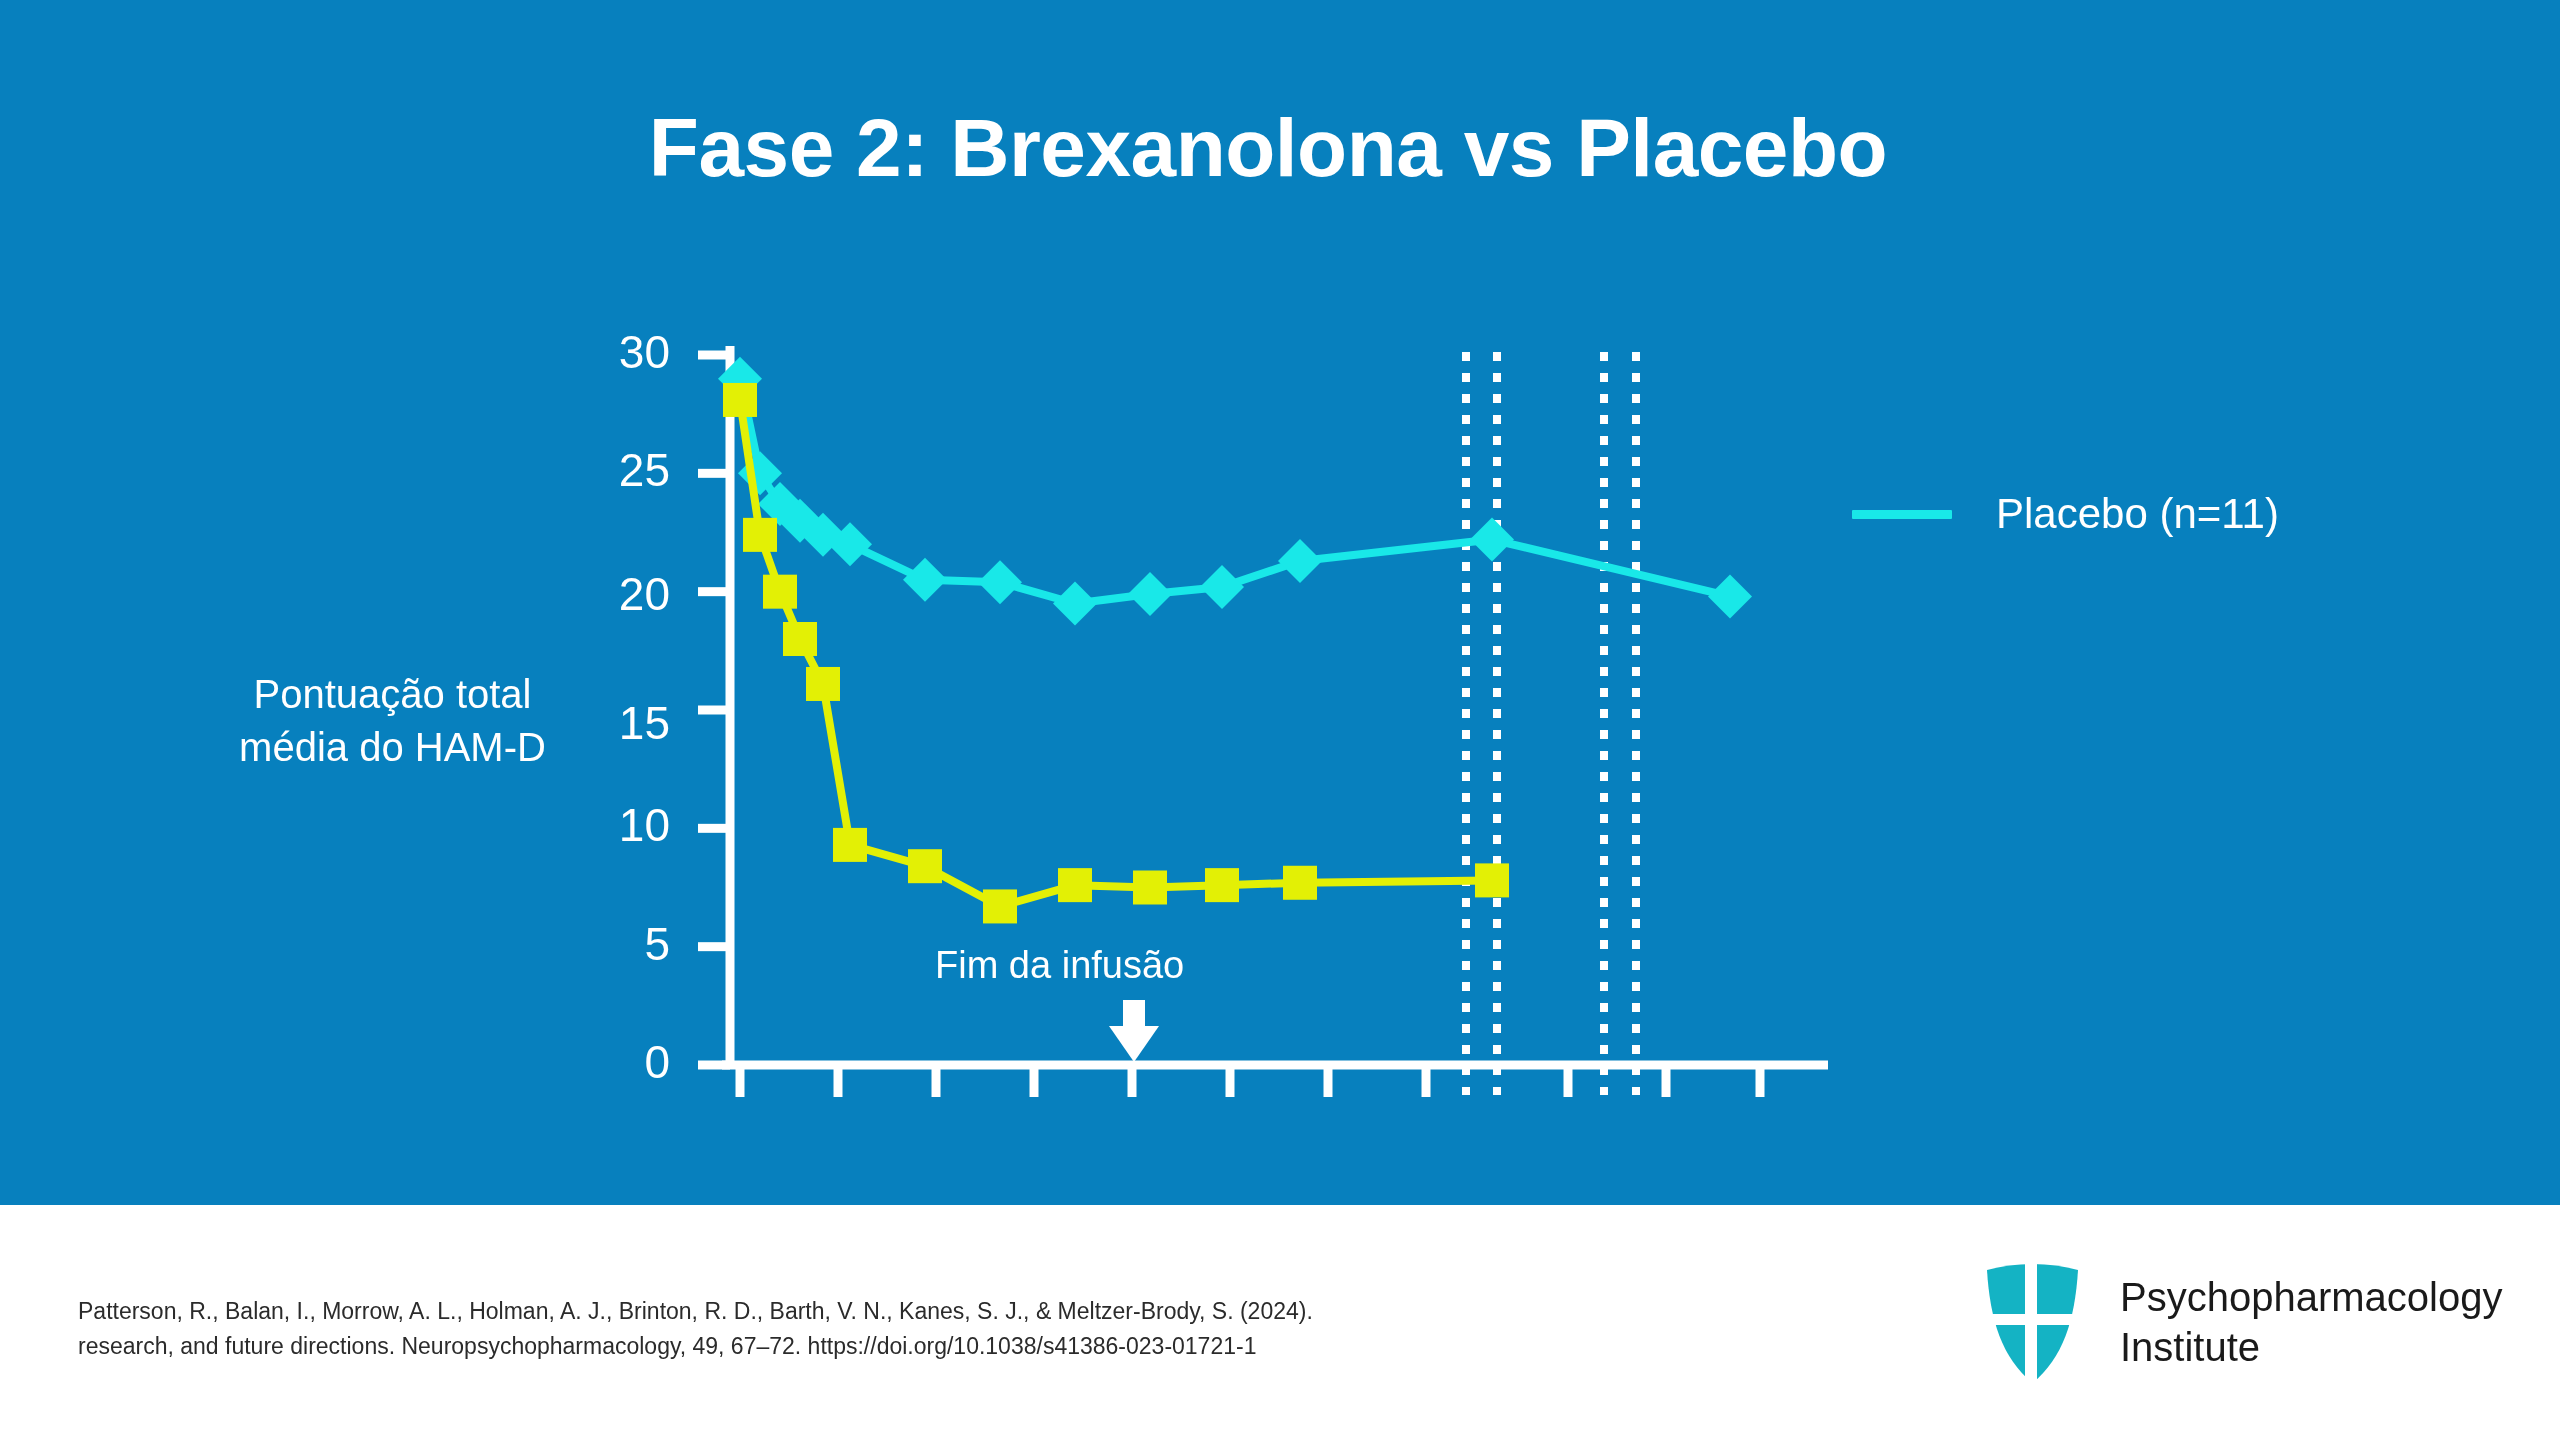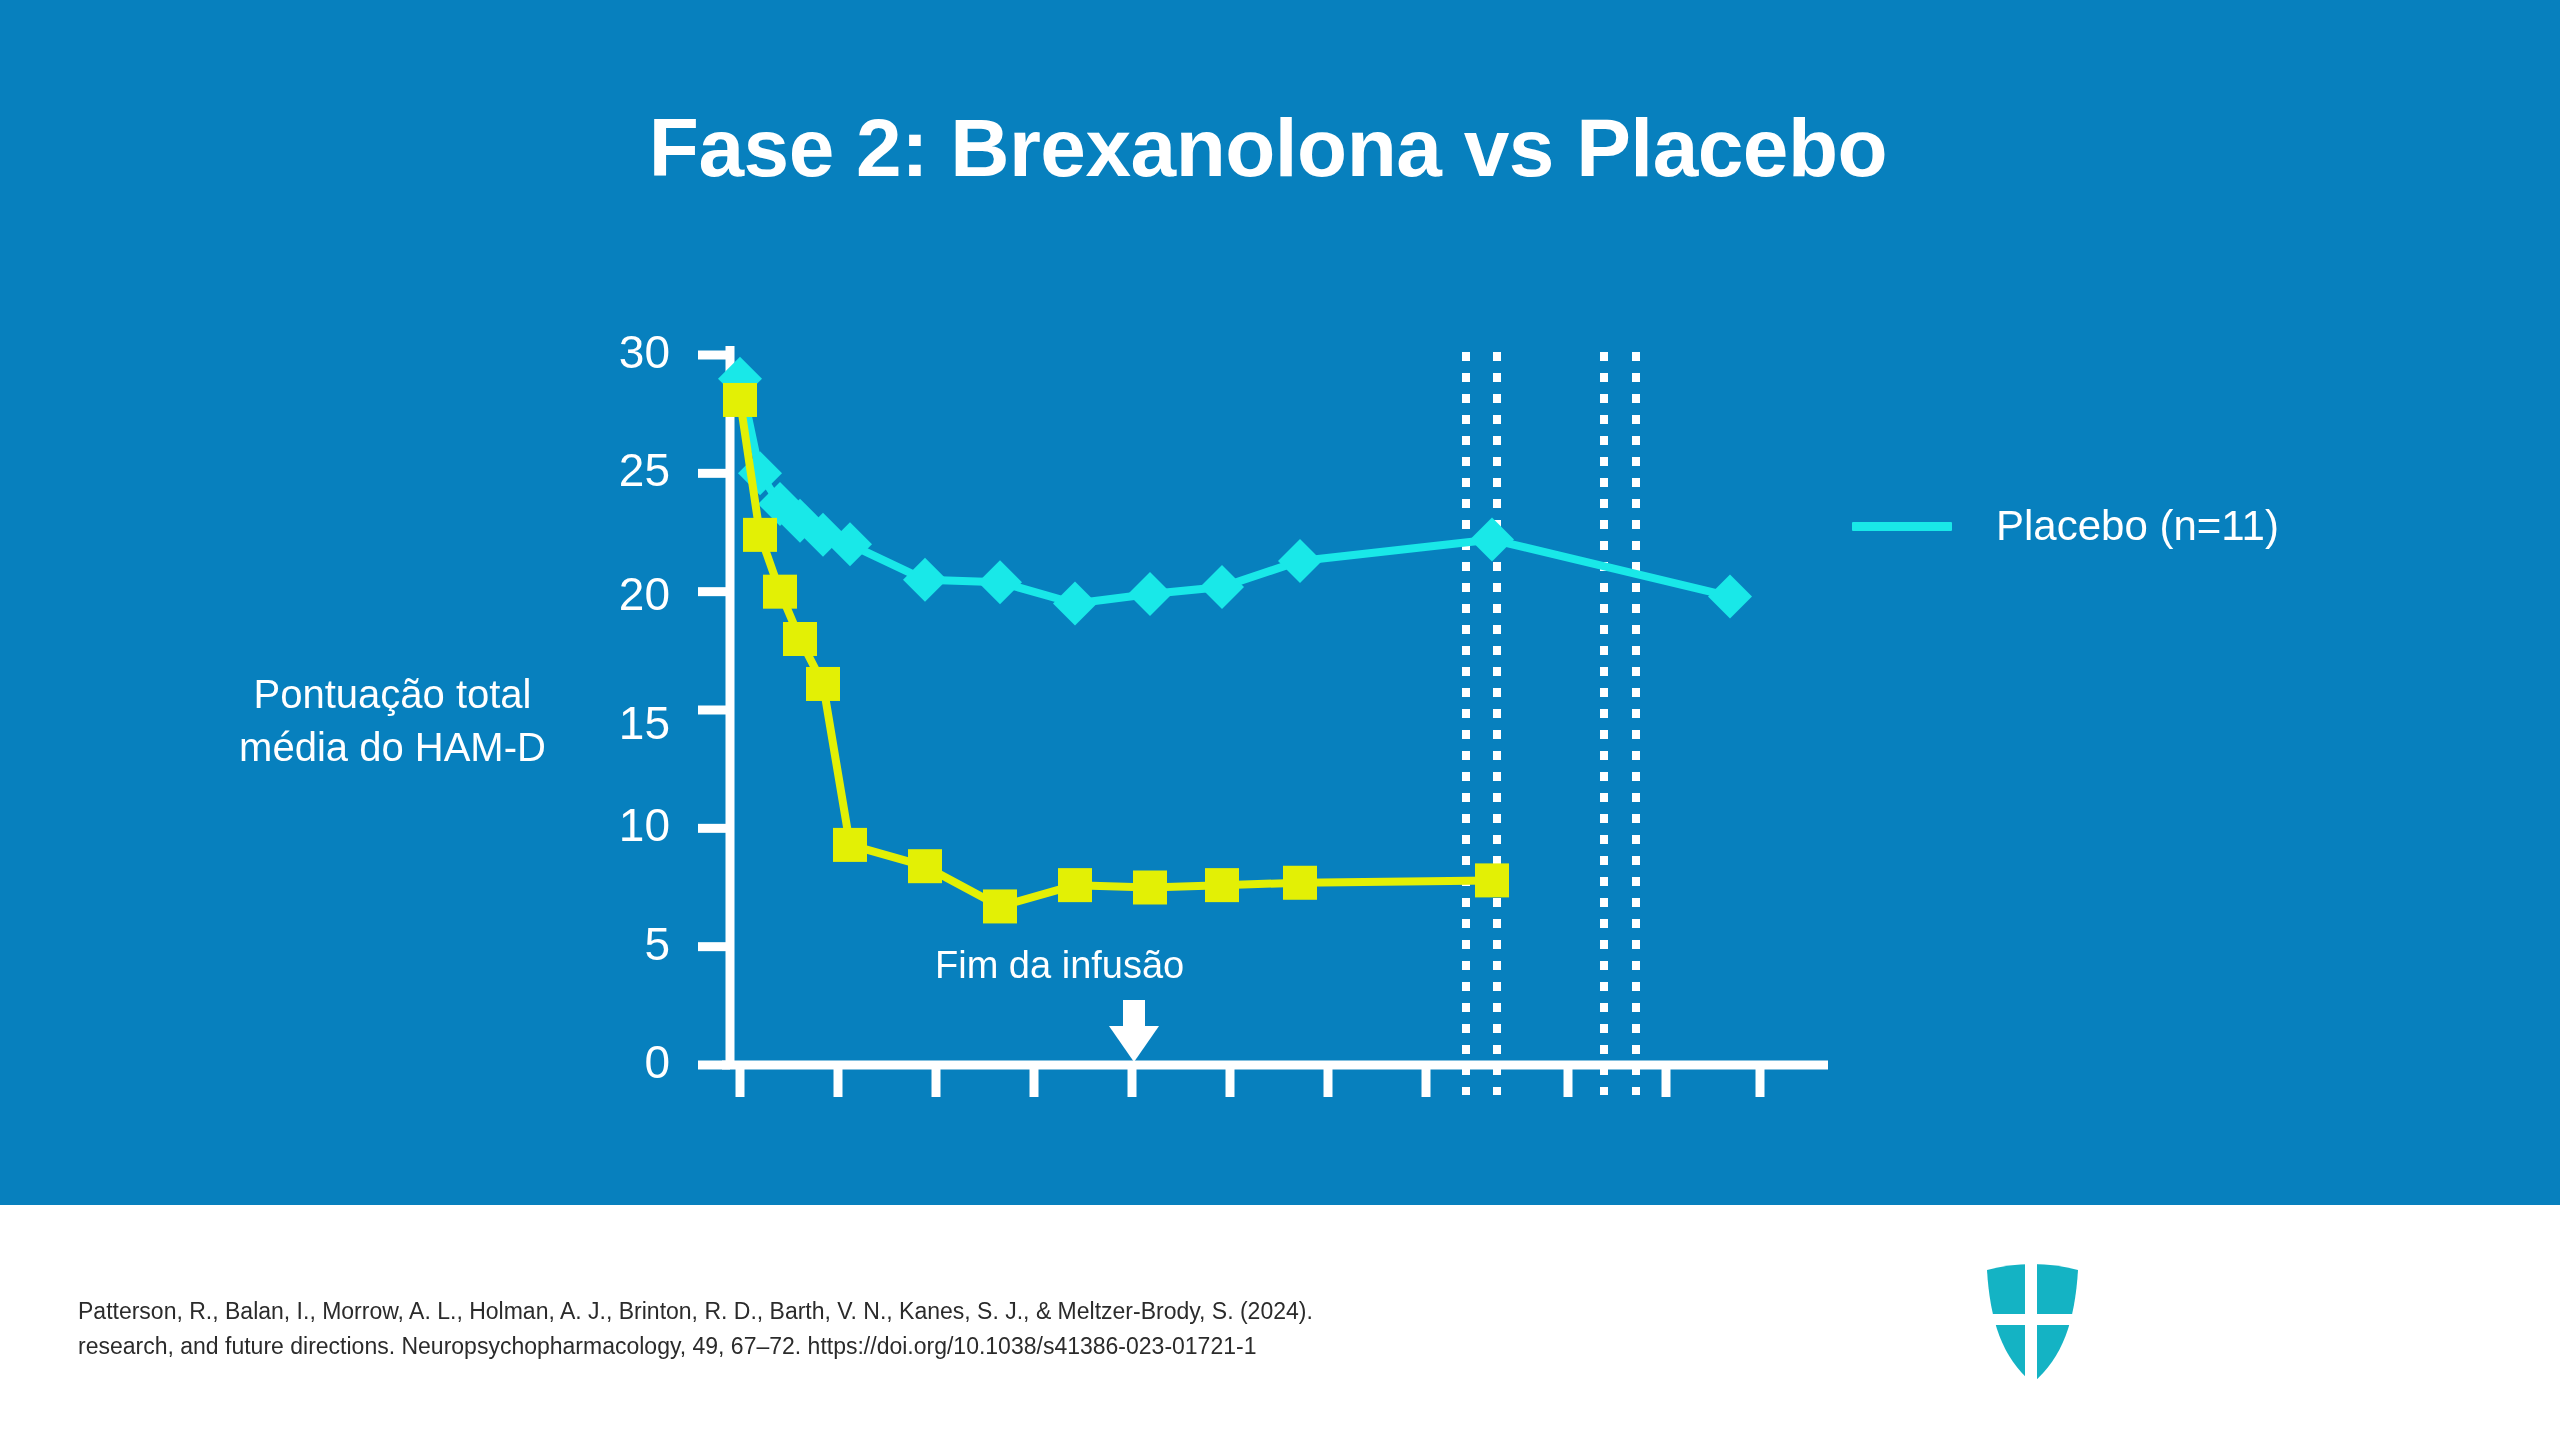--- a/index.html
+++ b/index.html
@@ -61,21 +61,21 @@
     position:absolute;
     left:935px;top:944px;width:400px;
     text-align:left;
     color:#ffffff;
     font-size:38px;
     white-space:nowrap;
   }
 
   
   .legend{
-    position:absolute;left:1852px;top:490px;margin-top:12px;
+    position:absolute;left:1852px;top:490px;
   }
   .legend-row{
     display:flex;align-items:center;
     height:48px;margin-bottom:53px;
   }
   .legend-swatch{
     width:100px;height:9px;border-radius:1px;margin-right:44px;flex:none;
   }
   .legend-label{
     color:#ffffff;font-size:42px;white-space:nowrap;line-height:1;
@@ -205,15 +205,19 @@
     <div>Patterson, R., Balan, I., Morrow, A. L., Holman, A. J., Brinton, R. D., Barth, V. N., Kanes, S. J., &amp; Meltzer-Brody, S. (2024).</div>
     <div>research, and future directions. Neuropsychopharmacology, 49, 67–72. https://doi.org/10.1038/s41386-023-01721-1</div>
   </div>
 
   <div class="brand">
     <svg class="brand-mark" viewBox="0 0 95 122">
       <path id="shield-path" d="M2 8 C 30 0, 65 0, 93 8 C 90 58, 78 96, 47.5 121 C 17 96, 5 58, 2 8 Z" fill="#14b3c4"></path>
       <rect x="40" y="0" width="12" height="122" fill="#ffffff"></rect>
       <rect x="0" y="52" width="95" height="11" fill="#ffffff"></rect>
     </svg>
+    <div class="brand-name">
+      <div>Psychopharmacology</div>
+      <div>Institute</div>
+    </div>
   </div>
 
 </div>
 
 </body></html>

